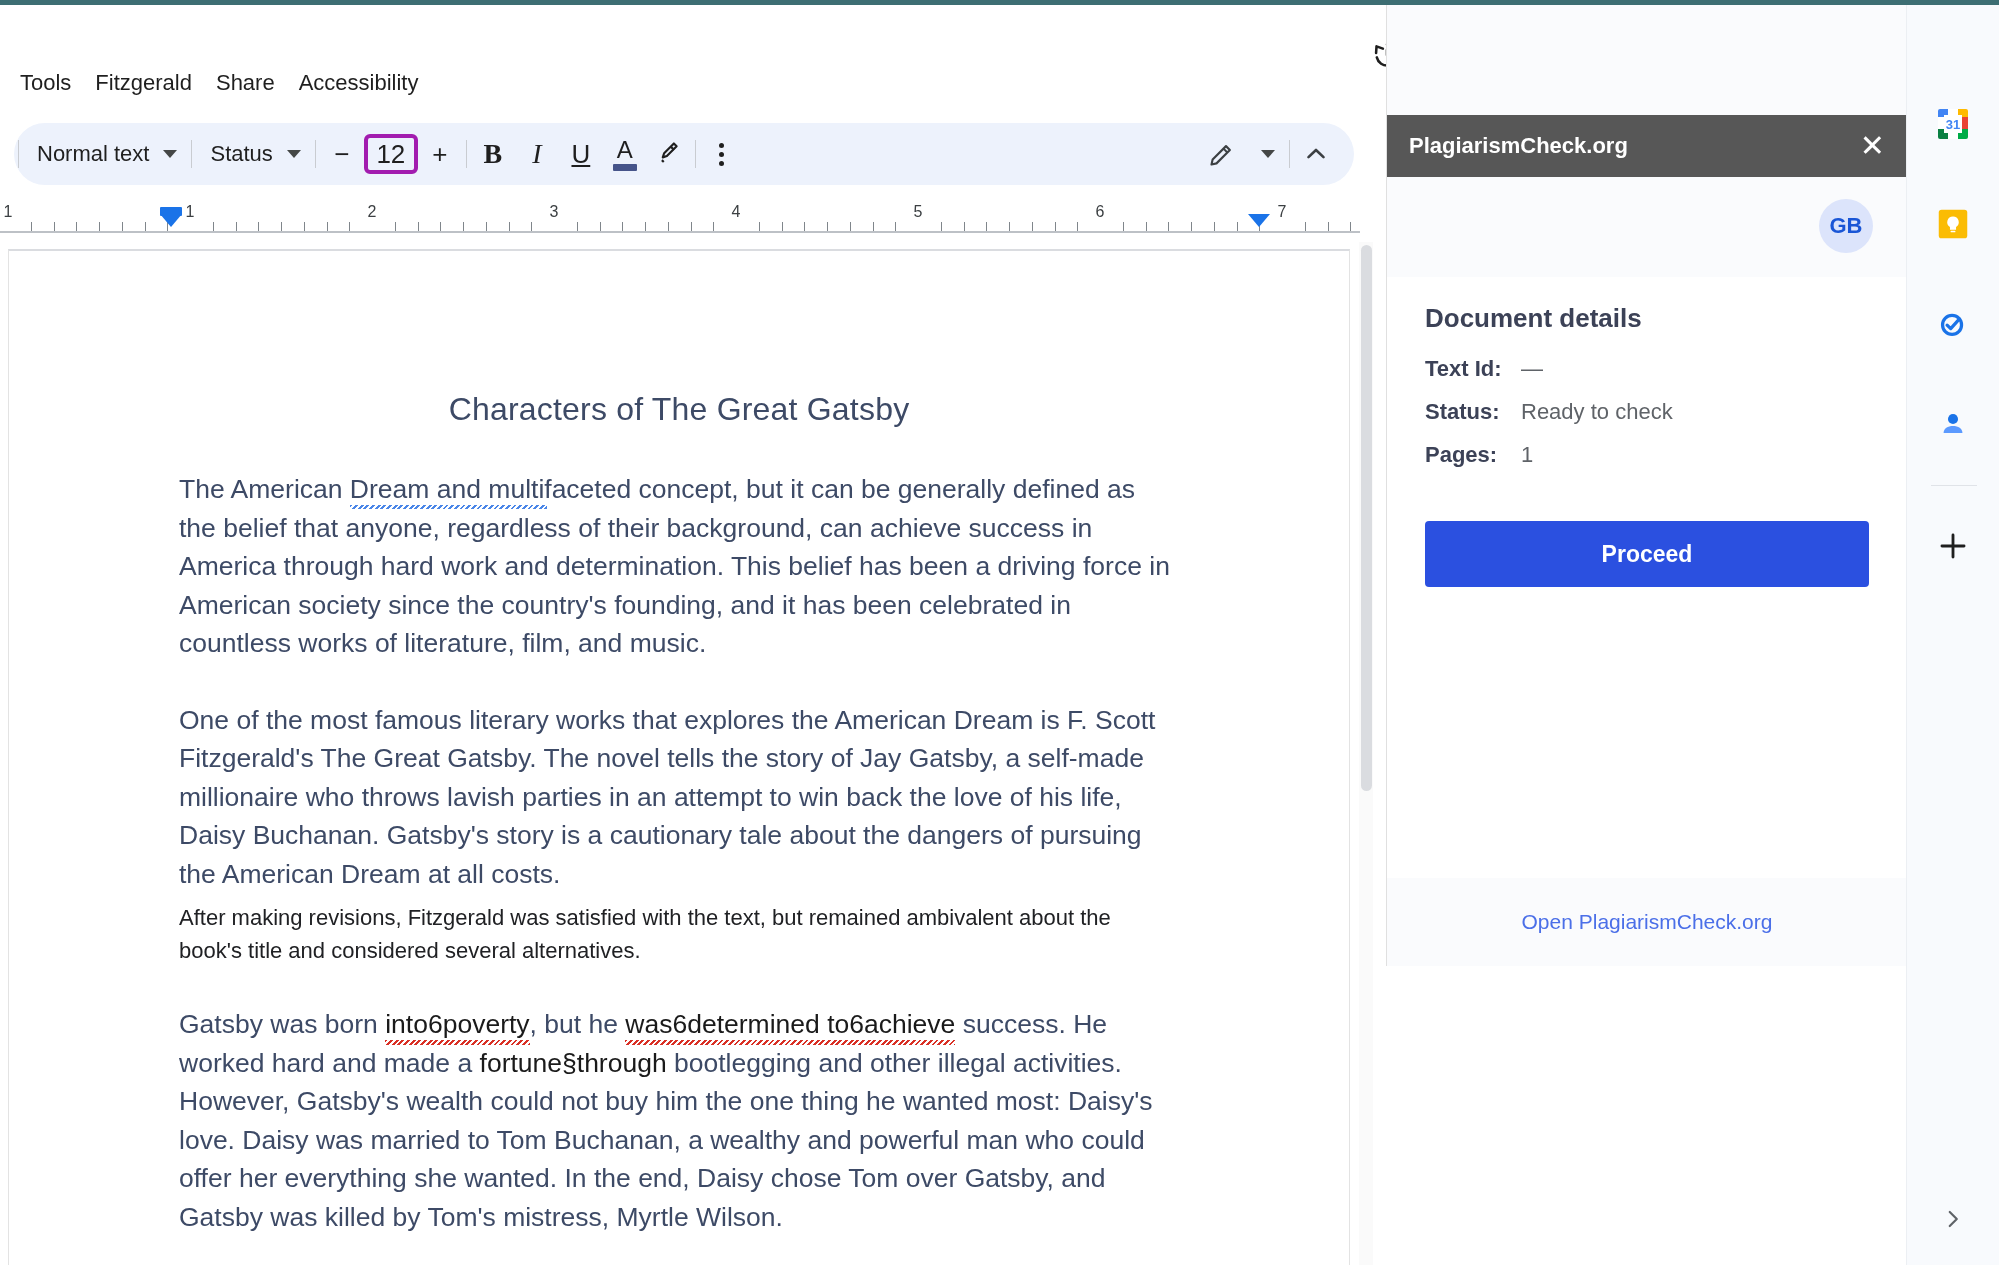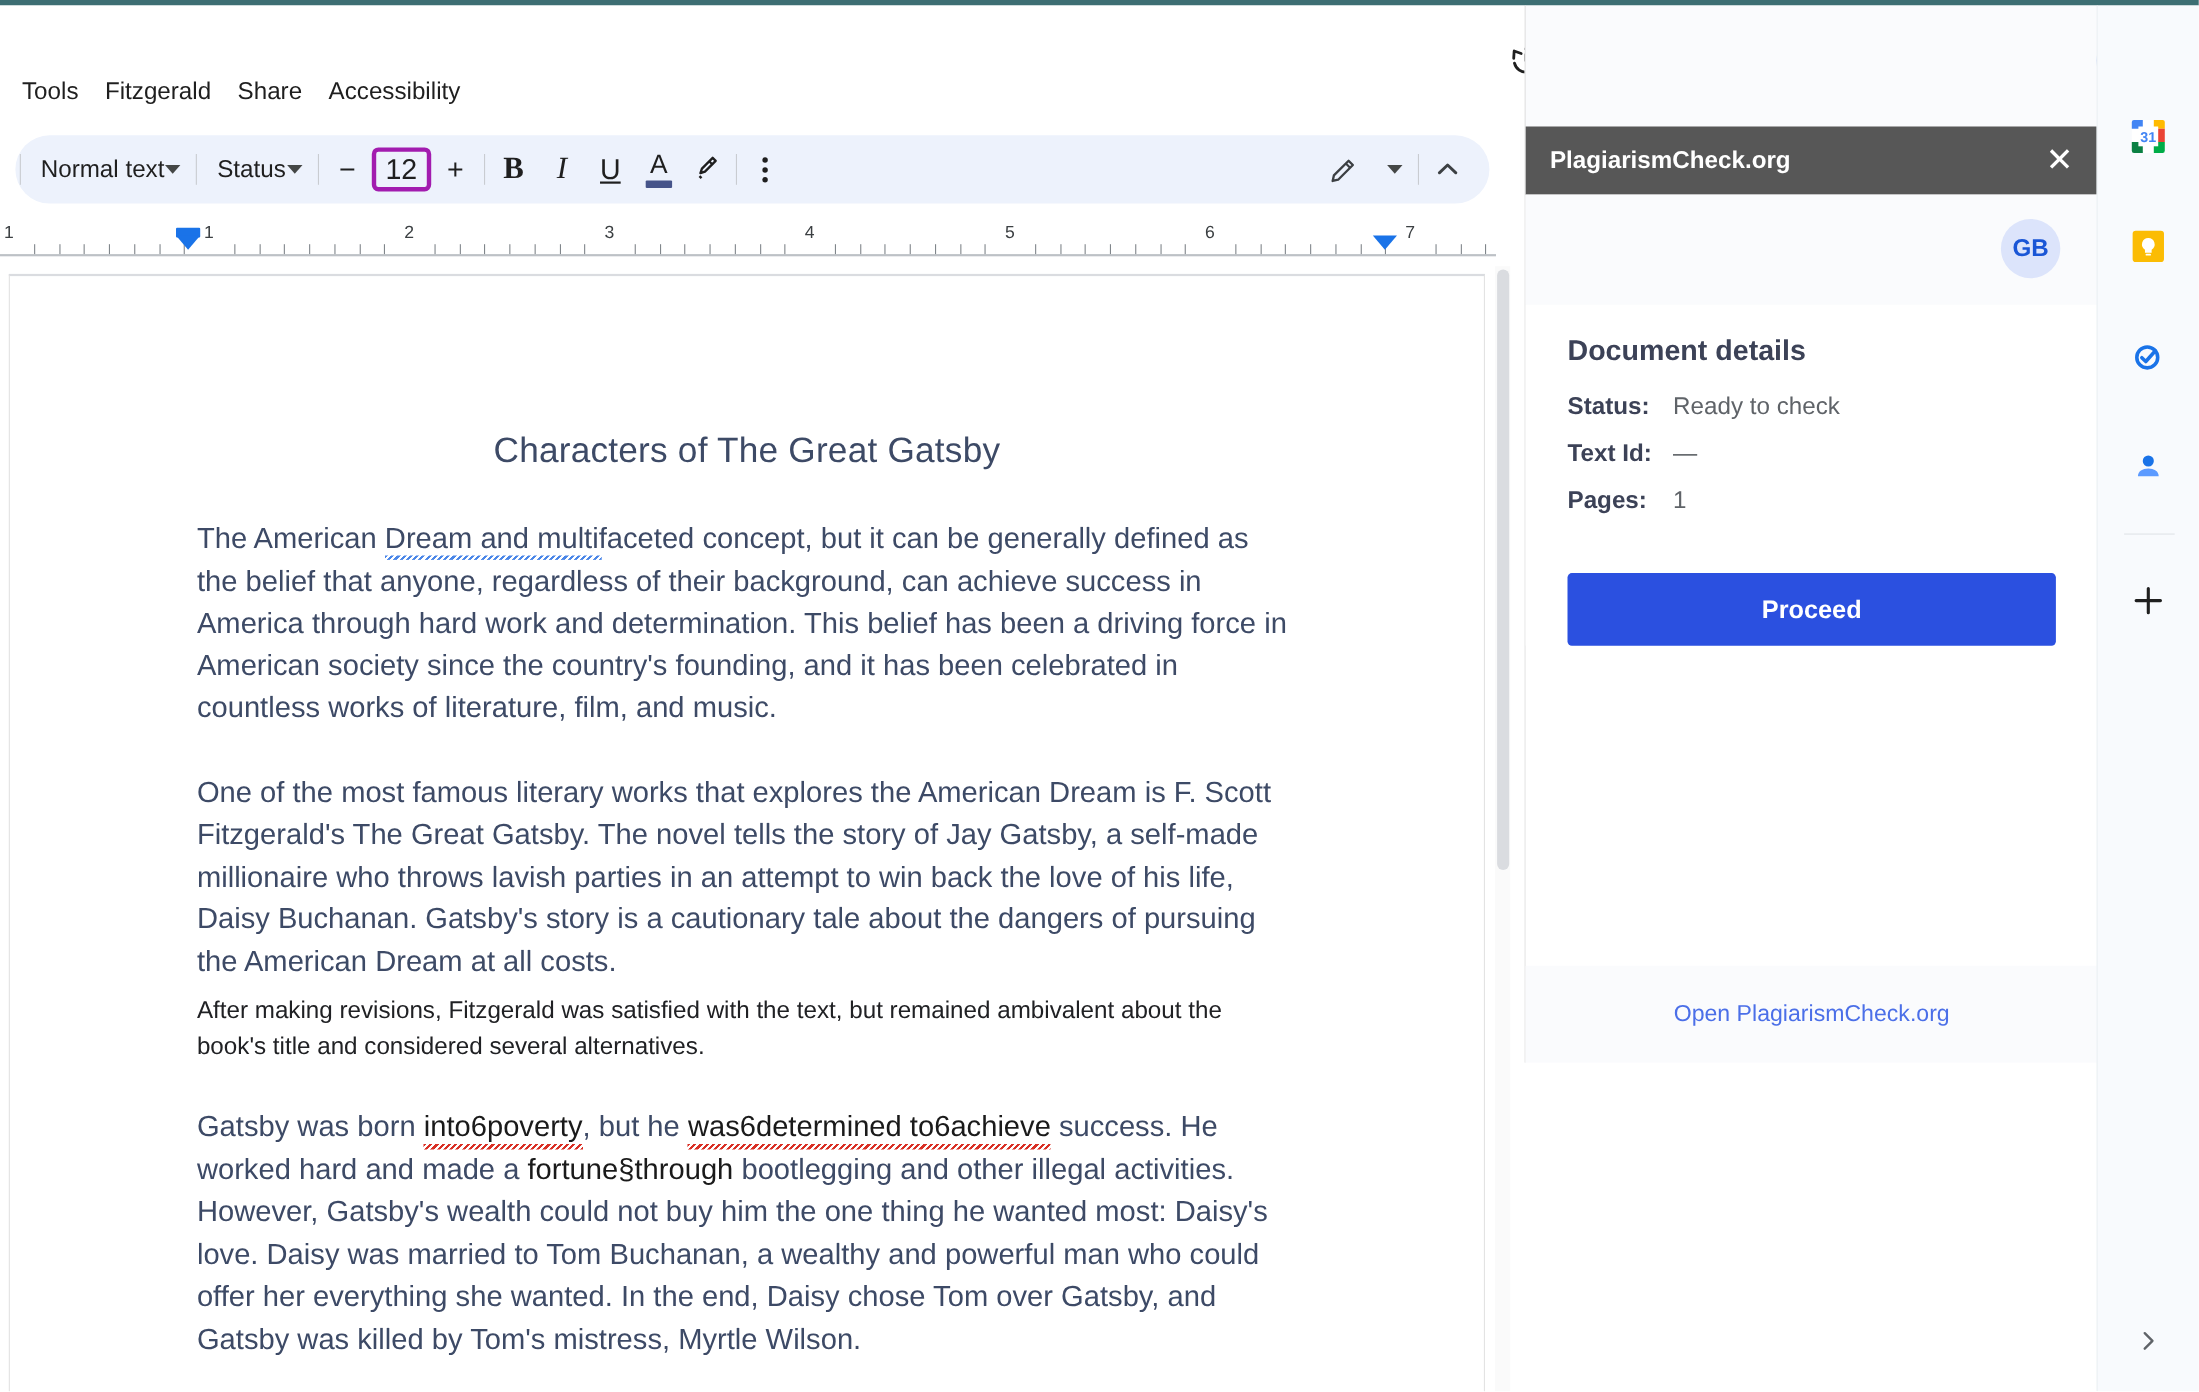--- a/index.html
+++ b/index.html
@@ -40,21 +40,21 @@
     display:flex; align-items:center;
   }
   .tb-divider { width:1px; height:28px; background:#c9ccd1; margin:0 4px; flex:none; }
   .tb-btn {
     height:44px; min-width:44px; border-radius:6px;
     display:flex; align-items:center; justify-content:center;
     cursor:pointer; flex:none; color:#1f1f1f;
   }
   .tb-select {
     height:44px; border-radius:6px; display:flex; align-items:center;
-    padding:0 10px 0 14px; cursor:pointer; gap:1px; flex:none;
+    padding:0 10px 0 14px; cursor:pointer; gap:14px; flex:none;
   }
   .tb-select .lbl { font-size:22px; color:#1f1f1f; white-space:nowrap; }
   .caret-down {
     width:0;height:0;border-left:7px solid transparent;border-right:7px solid transparent;
     border-top:8px solid #444746;
   }
   .fontsize-box {
     width:54px; height:40px; border:4px solid #a21caf; border-radius:6px;
     display:flex; align-items:center; justify-content:center;
     font-size:26px; color:#1f1f1f; background:transparent; flex:none; cursor:text;
@@ -424,26 +424,26 @@
       <span class="panel-close">✕</span>
     </div>
     <div class="panel-body">
       <div class="gb-row">
         <div class="gb-avatar">GB</div>
       </div>
       <div class="panel-content">
         <div class="dd-title">Document details</div>
         <div id="dd-rows">
             <div class="dd-row">
+              <span class="dd-key">Text Id:</span>
+              <span class="dd-val">—</span>
+            </div>
+            <div class="dd-row">
               <span class="dd-key">Status:</span>
               <span class="dd-val">Ready to check</span>
-            </div>
-            <div class="dd-row">
-              <span class="dd-key">Text Id:</span>
-              <span class="dd-val">—</span>
             </div>
             <div class="dd-row">
               <span class="dd-key">Pages:</span>
               <span class="dd-val">1</span>
             </div>
           </div>
         <button class="proceed-btn">Proceed</button>
       </div>
     </div>
     <div class="panel-footer">

